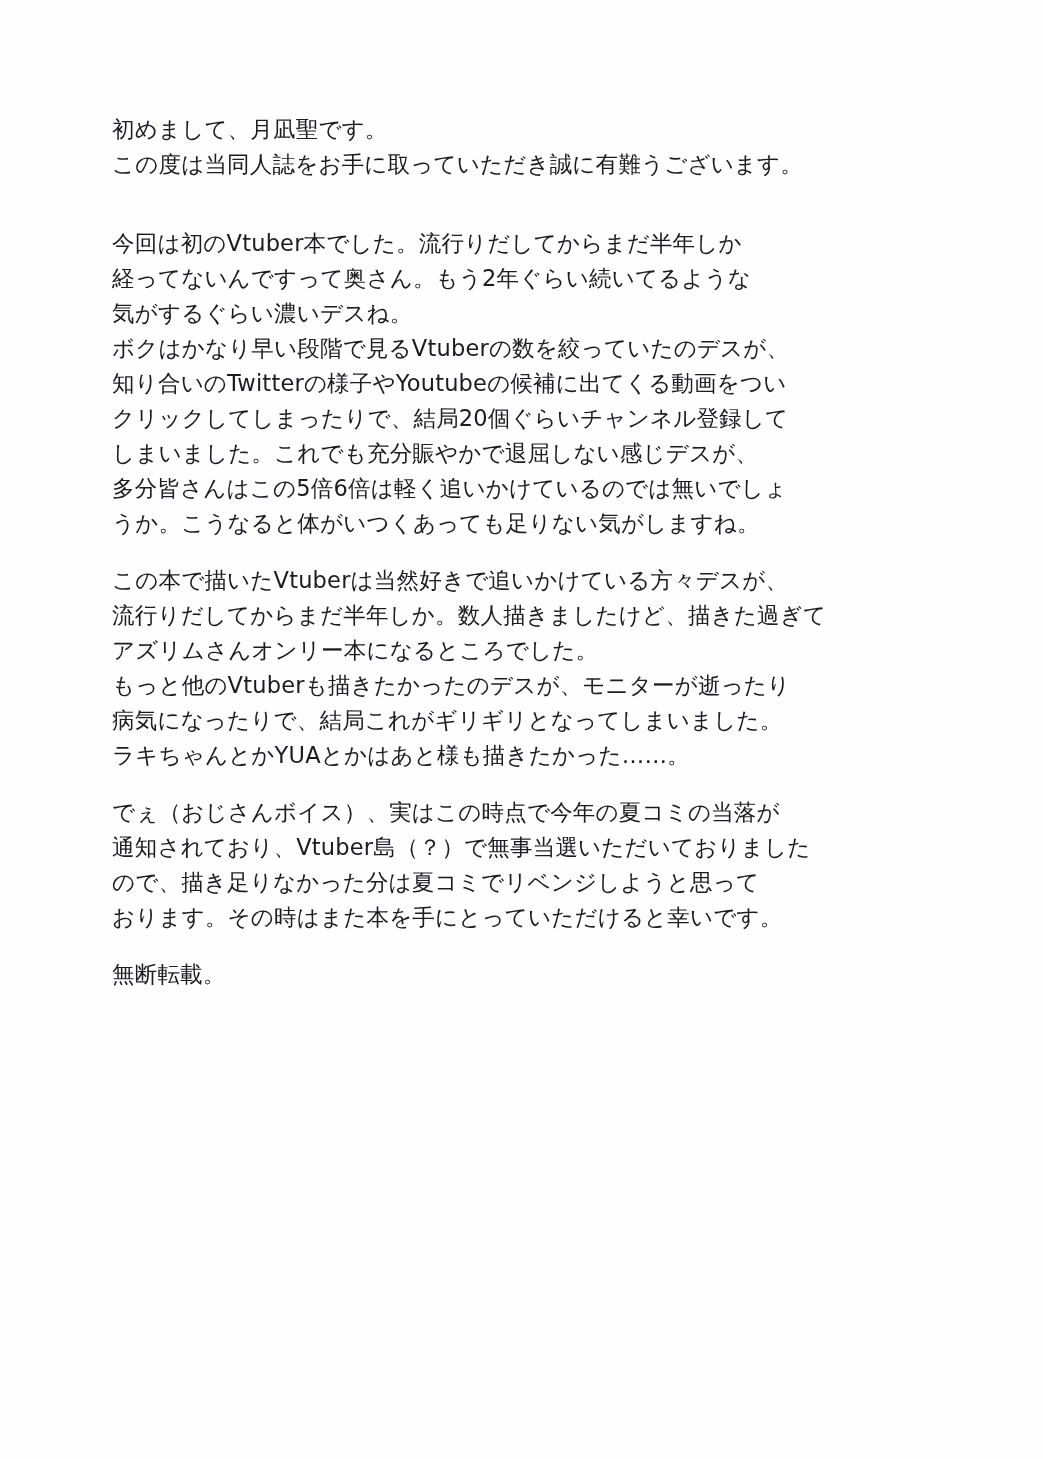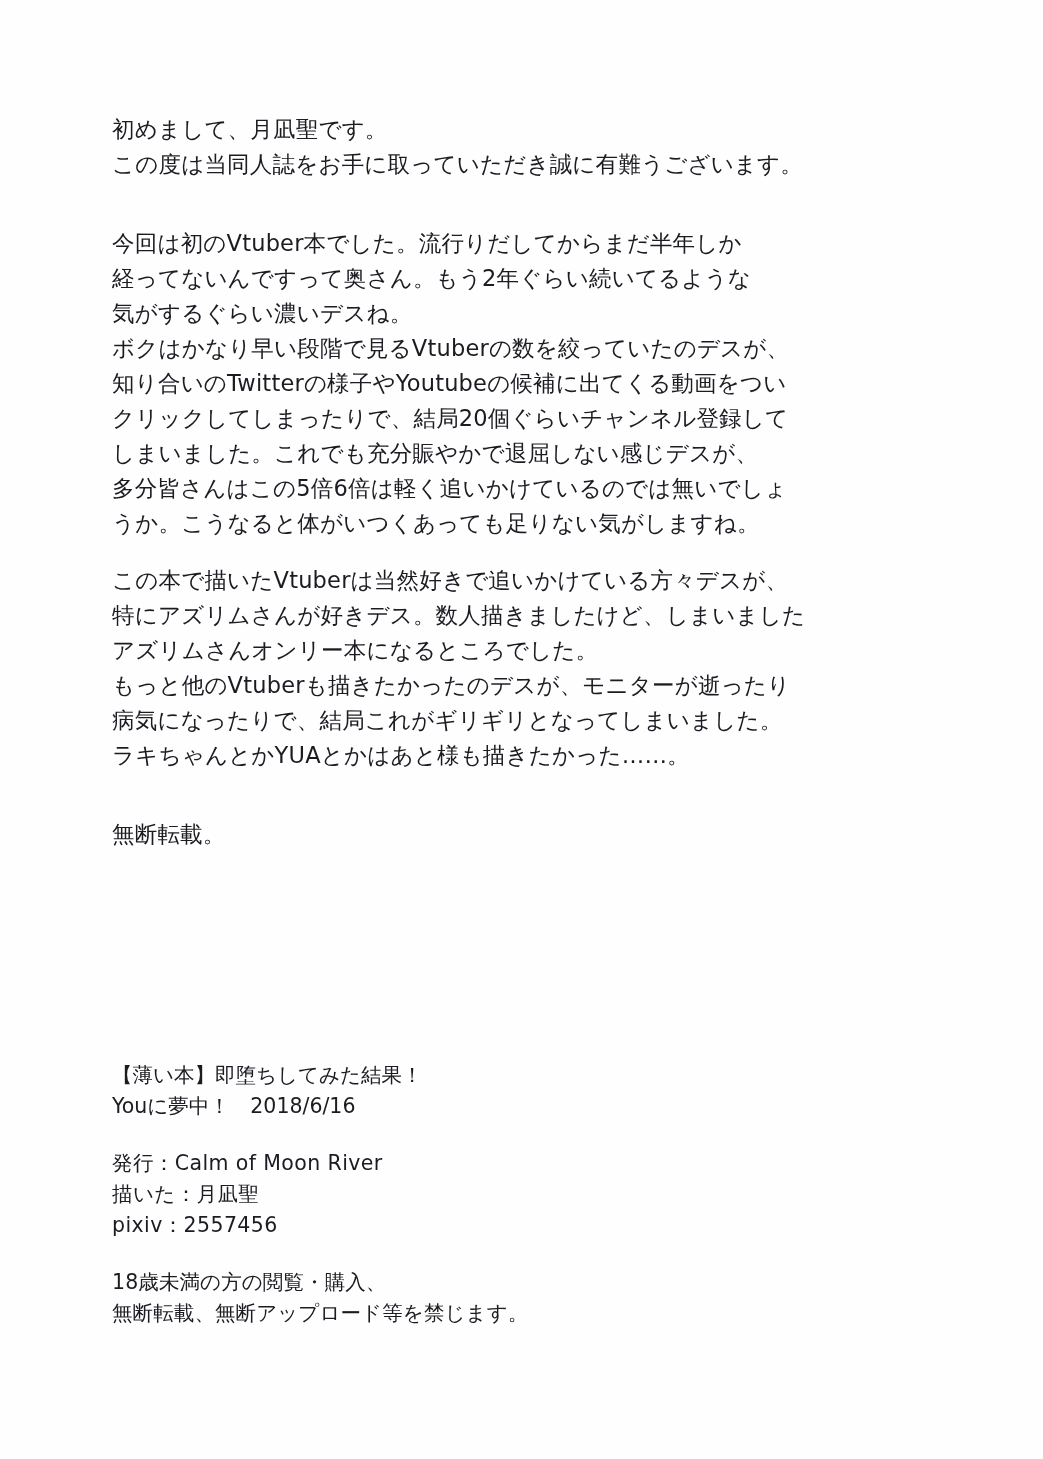--- a/index.html
+++ b/index.html
@@ -77,48 +77,33 @@
 ボクはかなり早い段階で見るVtuberの数を絞っていたのデスが、
 知り合いのTwitterの様子やYoutubeの候補に出てくる動画をつい
 クリックしてしまったりで、結局20個ぐらいチャンネル登録して
 しまいました。これでも充分賑やかで退屈しない感じデスが、
 多分皆さんはこの5倍6倍は軽く追いかけているのでは無いでしょ
 うか。こうなると体がいつくあっても足りない気がしますね。</p>
 
     <div class="gap-md"></div>
 
     <p class="para">この本で描いたVtuberは当然好きで追いかけている方々デスが、
-特にアズリムさんが好きデス。数人描きましたけど、しまいました
+流行りだしてからまだ半年しか。数人描きましたけど、描きた過ぎて
 アズリムさんオンリー本になるところでした。
 もっと他のVtuberも描きたかったのデスが、モニターが逝ったり
 病気になったりで、結局これがギリギリとなってしまいました。
 ラキちゃんとかYUAとかはあと様も描きたかった……。</p>
 
     <div class="gap-md"></div>
 
+    <p class="para">でぇ（おじさんボイス）、実はこの時点で今年の夏コミの当落が
+通知されており、Vtuber島（？）で無事当選いただいておりました
+ので、描き足りなかった分は夏コミでリベンジしようと思って
+おります。その時はまた本を手にとっていただけると幸いです。</p>
 
     <div class="gap-md"></div>
 
     <p class="para">無断転載。</p>
 
   </div>
 
-  <div class="colophon">
-
-    <div class="block">
-      <p class="line">【薄い本】即堕ちしてみた結果！
-Youに夢中！　2018/6/16</p>
-    </div>
-
-    <div class="block">
-      <p class="line credit-line">発行：Calm of Moon River
-描いた：月凪聖
-pixiv：2557456</p>
-    </div>
-
-    <div class="block notice">
-      <p class="line">18歳未満の方の閲覧・購入、
-無断転載、無断アップロード等を禁じます。</p>
-    </div>
-
-  </div>
 
 </div>
 
 </body></html>

